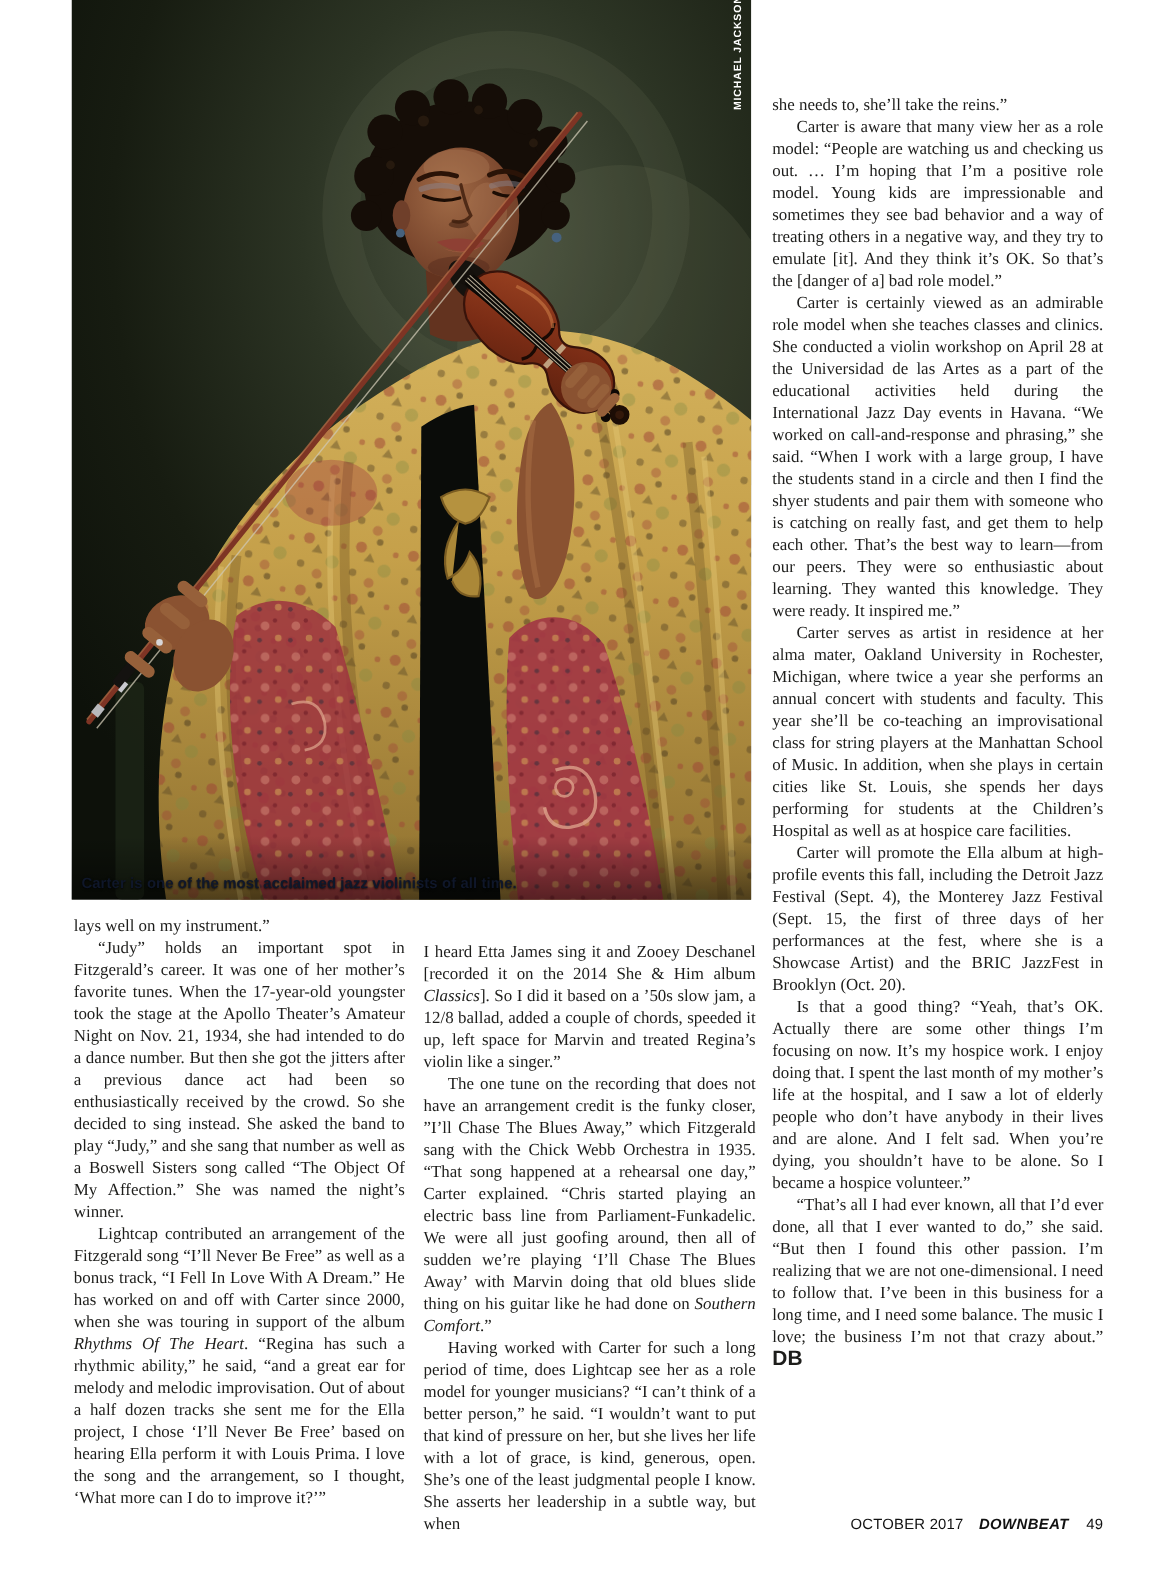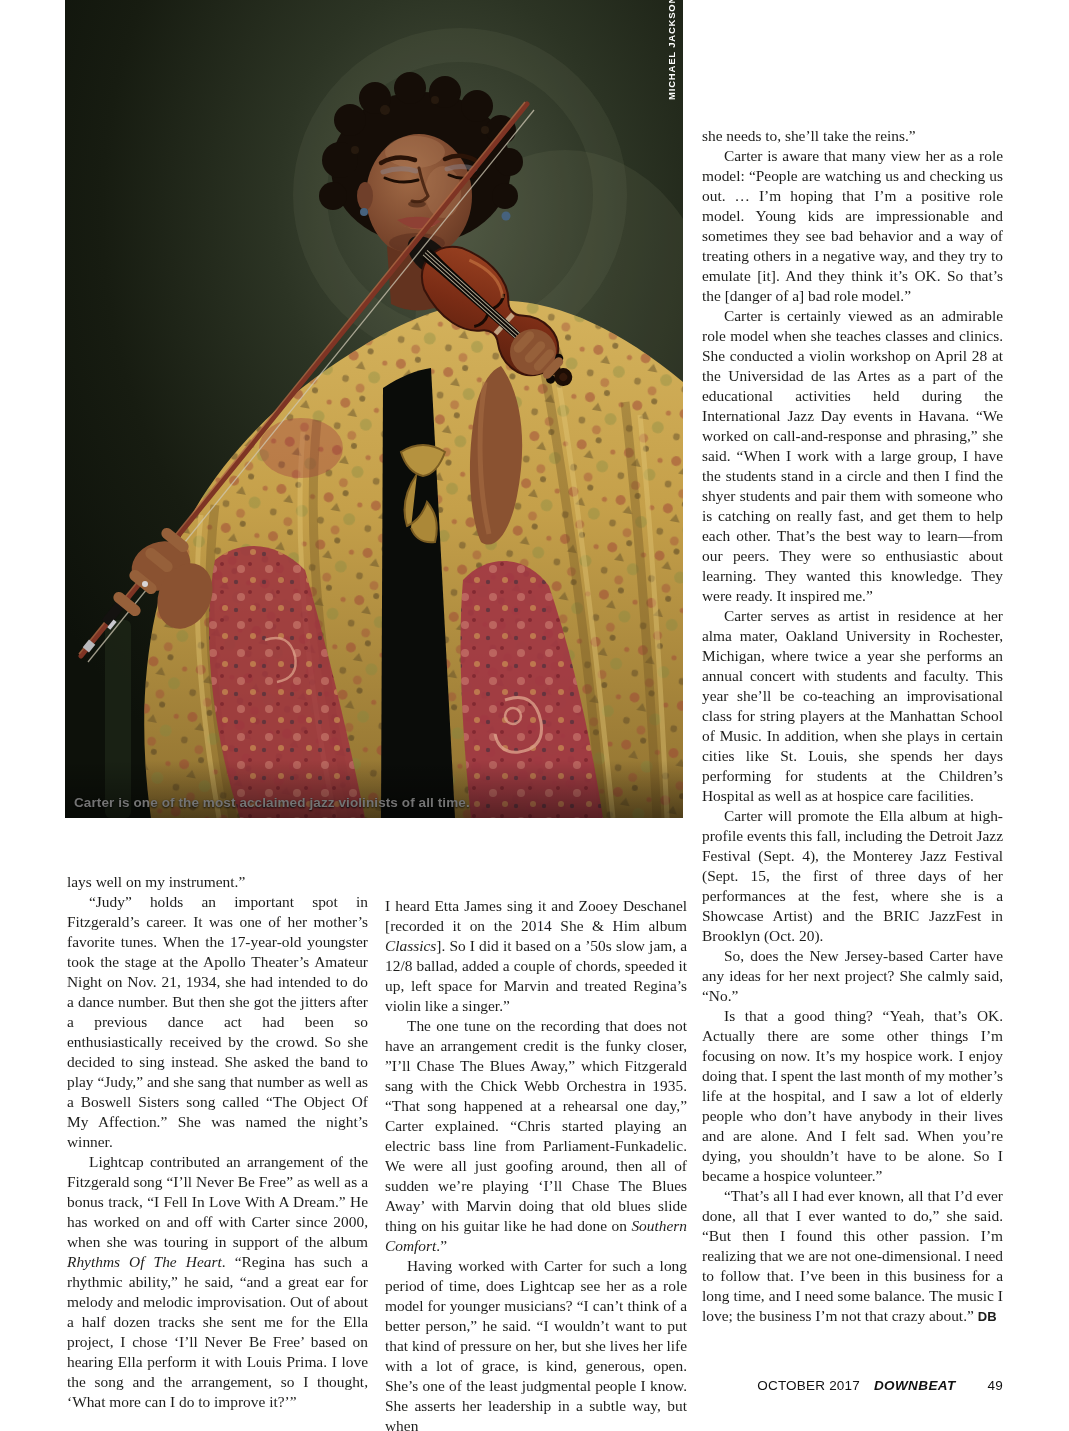--- a/index.html
+++ b/index.html
@@ -2,43 +2,43 @@
 <html lang="en"><head>
 <meta charset="utf-8">
 <style>
   html,body{margin:0;padding:0;}
   body{width:1069px;height:1431px;background:#ffffff;}
   .page{position:relative;width:1069px;height:1431px;background:#ffffff;overflow:hidden;
         font-family:"Liberation Serif",serif;color:#1d1d1b;}
   
   .photo{position:absolute;left:65px;top:0;width:618px;height:818px;margin:0;}
   .photo svg{display:block;width:618px;height:818px;}
-  .photo-caption{position:absolute;left:9px;bottom:8px;color:#737373;
+  .photo-caption{position:absolute;left:9px;bottom:8px;color:#0f172a;
         font-family:"Liberation Sans",sans-serif;font-weight:700;font-size:13.5px;
         letter-spacing:.1px;text-shadow:0 1px 2px rgba(0,0,0,.85);}
   .photo-credit{position:absolute;left:601px;top:100px;transform:rotate(-90deg);
         transform-origin:0 0;white-space:nowrap;color:#ffffff;
         font-family:"Liberation Sans",sans-serif;font-weight:700;font-size:9.5px;
         letter-spacing:.8px;}
   
   .col{position:absolute;text-align:justify;font-size:15.4px;line-height:20px;
-       hyphens:auto;margin-top:40px;-webkit-hyphens:auto;}
+       hyphens:auto;-webkit-hyphens:auto;}
   .col-left{left:67px;top:832px;width:301px;}
   .col-middle{left:385px;top:856px;width:302px;}
   .col-right{left:702px;top:86px;width:301px;}
   .para{margin:0;text-indent:22px;}
   .para.no-indent{text-indent:0;}
   .para i{font-style:italic;}
-  .para b{font-family:"Liberation Sans",sans-serif;font-weight:700;font-size:13px;letter-spacing:.3px;}
+  .para b{font-family:"Liberation Sans",sans-serif;font-weight:700;font-size:19px;letter-spacing:.3px;}
   
   .footer{position:absolute;top:1378px;right:66px;font-family:"Liberation Sans",sans-serif;
           font-size:13.5px;color:#111111;letter-spacing:.2px;}
   .footer .issue{font-weight:400;}
   .footer .mag{font-weight:700;margin-left:10px;letter-spacing:.4px;font-style:italic;}
-  .footer .pn{margin-left:28px;font-weight:400;text-align:right;}
+  .footer .pn{margin-left:12px;font-weight:400;text-align:right;}
 </style>
 </head>
 <body>
 
 <div class="page">
 
   <figure class="photo">
     <svg viewBox="0 0 618 818" preserveAspectRatio="none" aria-hidden="true">
       <defs>
         <radialGradient id="gBg" cx="0.62" cy="0.26" r="0.8">
@@ -226,21 +226,20 @@
       <p class="para no-indent"><span>I heard Etta James sing it and Zooey Deschanel [recorded it on the 2014 She &amp; Him album </span><i>Classics</i><span>]. So I did it based on a ’50s slow jam, a 12/8 ballad, added a couple of chords, speeded it up, left space for Marvin and treated Regina’s violin like a singer.”</span></p>
       <p class="para"><span>The one tune on the recording that does not have an arrangement credit is the funky closer, ”I’ll Chase The Blues Away,” which Fitzgerald sang with the Chick Webb Orchestra in 1935. “That song happened at a rehearsal one day,” Carter explained. “Chris started playing an electric bass line from Parliament-Funkadelic. We were all just goofing around, then all of sudden we’re playing ‘I’ll Chase The Blues Away’ with Marvin doing that old blues slide thing on his guitar like he had done on </span><i>Southern Comfort</i><span>.”</span></p>
       <p class="para"><span>Having worked with Carter for such a long period of time, does Lightcap see her as a role model for younger musicians? “I can’t think of a better person,” he said. “I wouldn’t want to put that kind of pressure on her, but she lives her life with a lot of grace, is kind, generous, open. She’s one of the least judgmental people I know. She asserts her leadership in a subtle way, but when</span></p>
     </div>
   <div class="col col-right">
       <p class="para no-indent"><span>she needs to, she’ll take the reins.”</span></p>
       <p class="para"><span>Carter is aware that many view her as a role model: “People are watching us and checking us out. … I’m hoping that I’m a positive role model. Young kids are impressionable and sometimes they see bad behavior and a way of treating others in a negative way, and they try to emulate [it]. And they think it’s OK. So that’s the [danger of a] bad role model.”</span></p>
       <p class="para"><span>Carter is certainly viewed as an admirable role model when she teaches classes and clinics. She conducted a violin workshop on April 28 at the Universidad de las Artes as a part of the educational activities held during the International Jazz Day events in Havana. “We worked on call-and-response and phrasing,” she said. “When I work with a large group, I have the students stand in a circle and then I find the shyer students and pair them with someone who is catching on really fast, and get them to help each other. That’s the best way to learn—from our peers. They were so enthusiastic about learning. They wanted this knowledge. They were ready. It inspired me.”</span></p>
       <p class="para"><span>Carter serves as artist in residence at her alma mater, Oakland University in Rochester, Michigan, where twice a year she performs an annual concert with students and faculty. This year she’ll be co-teaching an improvisational class for string players at the Manhattan School of Music. In addition, when she plays in certain cities like St. Louis, she spends her days performing for students at the Children’s Hospital as well as at hospice care facilities.</span></p>
       <p class="para"><span>Carter will promote the Ella album at high-profile events this fall, including the Detroit Jazz Festival (Sept. 4), the Monterey Jazz Festival (Sept. 15, the first of three days of her performances at the fest, where she is a Showcase Artist) and the BRIC JazzFest in Brooklyn (Oct. 20).</span></p>
-      <p class="para"><span>So, does the New Jersey-based Carter have any ideas for her next project? She calmly said, “No.”</span></p>
       <p class="para"><span>Is that a good thing? “Yeah, that’s OK. Actually there are some other things I’m focusing on now. It’s my hospice work. I enjoy doing that. I spent the last month of my mother’s life at the hospital, and I saw a lot of elderly people who don’t have anybody in their lives and are alone. And I felt sad. When you’re dying, you shouldn’t have to be alone. So I became a hospice volunteer.”</span></p>
       <p class="para"><span>“That’s all I had ever known, all that I’d ever done, all that I ever wanted to do,” she said. “But then I found this other passion. I’m realizing that we are not one-dimensional. I need to follow that. I’ve been in this business for a long time, and I need some balance. The music I love; the business I’m not that crazy about.” </span><b>DB</b></p>
     </div>
 
   <div class="footer">
     <span class="issue">OCTOBER 2017</span>
     <span class="mag">DOWNBEAT</span>
     <span class="pn">49</span>
   </div>
 

